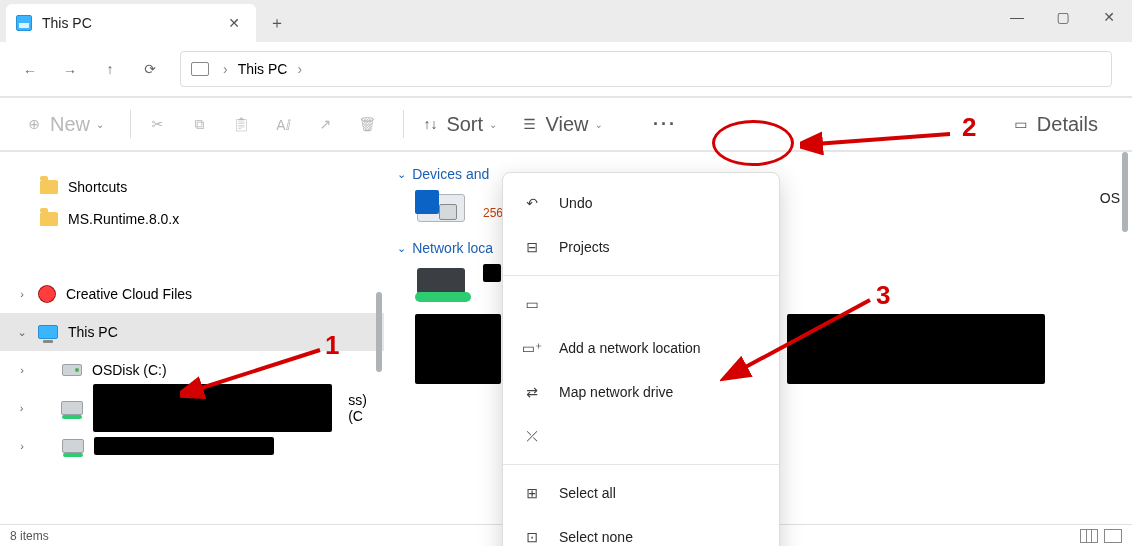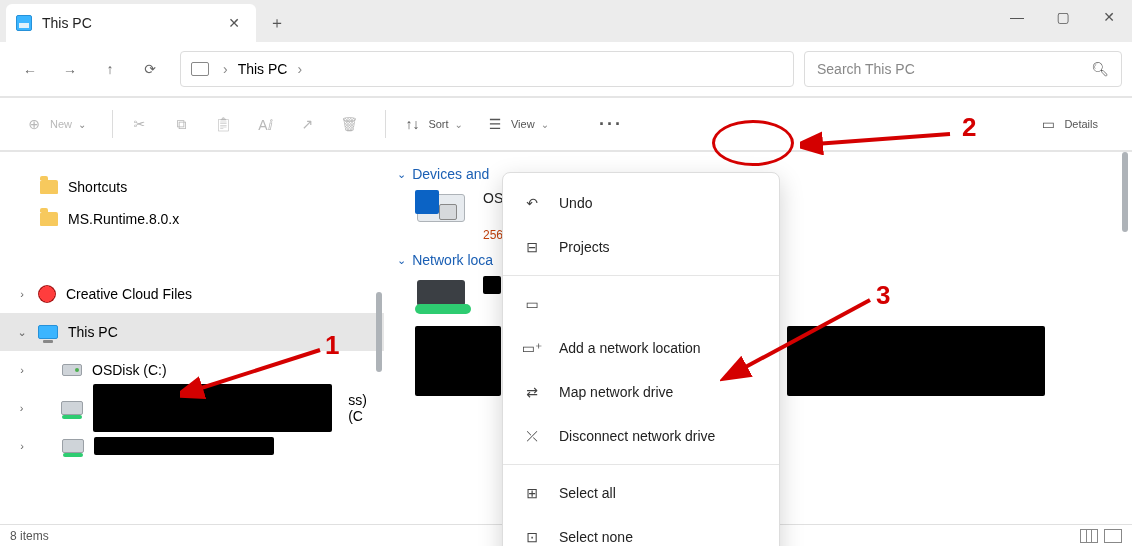--- a/index.html
+++ b/index.html
@@ -19,21 +19,21 @@
   .navbtn{width:40px;height:40px;display:flex;align-items:center;justify-content:center;color:#666;border-radius:4px;cursor:pointer;}
   .crumbbox{flex:1;height:36px;border:1px solid #dcdcdc;border-radius:4px;display:flex;align-items:center;padding:0 10px;margin:0 10px;}
   .crumb-chev{color:#888;padding:0 10px;}
   .searchbox{width:318px;height:36px;border:1px solid #dcdcdc;border-radius:4px;display:flex;align-items:center;padding:0 12px;color:#888;}
   .searchbox span.sicon{margin-left:auto;color:#555;}
   
   .toolbar{height:56px;background:#fff;border-top:2px solid #e5e5e5;border-bottom:2px solid #e5e5e5;display:flex;align-items:center;padding:0 18px;}
   .tbtn{display:flex;align-items:center;color:#555;padding:6px 6px;border-radius:4px;cursor:pointer;margin-right:10px;}
   .tbtn.dis{color:#b8b8b8;cursor:default;}
   .tbtn .ic{width:20px;height:20px;display:flex;align-items:center;justify-content:center;}
-  .tbtn .lbl{margin-left:6px;font-size:11px;}
+  .tbtn .lbl{margin-left:6px;font-size:20px;}
   .tbtn .chev{margin-left:6px;font-size:10px;color:#888;}
   .tb-div{width:1px;height:28px;background:#dcdcdc;margin:0 10px;}
   
   .main{display:flex;height:calc(100% - 42px - 54px - 56px - 22px);background:#fff;}
   .sidebar{width:385px;position:relative;border-right:1px solid transparent;padding-top:19px;}
   .side-item{height:32px;display:flex;align-items:center;padding-left:40px;cursor:pointer;}
   .side-item .fld{width:18px;height:14px;background:#f7c95d;border-radius:2px 2px 1px 1px;margin-right:10px;position:relative;}
   .side-item .fld::before{content:"";position:absolute;left:0;top:-4px;width:8px;height:4px;background:#f7c95d;border-radius:2px 2px 0 0;}
   .side-row{height:38px;display:flex;align-items:center;padding-left:14px;cursor:pointer;}
   .side-row .exp{width:16px;text-align:center;color:#666;font-size:11px;margin-right:8px;}
@@ -53,21 +53,21 @@
   .grp .chev{margin-right:6px;font-size:11px;color:#1a5fb4;}
   .driveitem{display:flex;align-items:flex-start;margin:2px 0 10px 18px;}
   .bigdrv{width:56px;height:40px;margin-right:12px;position:relative;}
   .bigdrv .box{position:absolute;left:2px;top:4px;width:48px;height:28px;background:#e7ebef;border:1px solid #aeb3b8;border-radius:3px;}
   .bigdrv .win{position:absolute;left:0;top:0;width:24px;height:24px;background:#0b63c5;border-radius:2px;}
   .bigdrv .lock{position:absolute;left:24px;top:14px;width:18px;height:16px;background:#d6d9dc;border:1px solid #888;border-radius:2px;}
   .netbig{width:56px;height:40px;margin-right:12px;position:relative;}
   .netbig .box{position:absolute;left:2px;top:4px;width:48px;height:26px;background:#3b3f44;border-radius:3px;}
   .netbig .pipe{position:absolute;left:0;bottom:2px;right:0;height:10px;background:#2ecc71;border-radius:5px;}
   .drvinfo{flex:1;}
-  .drvname{font-size:14px;color:#222;margin-bottom:22px;}
+  .drvname{font-size:14px;color:#222;margin-bottom:0;text-align:right;}
   .drvsub{font-size:12px;color:#c2410c;}
   .capbar{width:240px;height:18px;border:1px solid #b8c0c8;background:#ecf0f3;border-radius:2px;margin-bottom:4px;overflow:hidden;}
   .capfill{height:100%;background:#1a8fe3;}
   
   .status{position:absolute;left:0;right:0;bottom:0;height:22px;background:#fff;border-top:1px solid #e0e0e0;display:flex;align-items:center;padding:0 10px;font-size:12px;color:#555;}
   .status .vb{width:18px;height:14px;border:1px solid #888;margin-left:6px;display:flex;}
   
   .ctxmenu{position:absolute;left:502px;top:172px;width:278px;background:#fff;border:1px solid #ddd;border-radius:8px;box-shadow:0 8px 24px rgba(0,0,0,.18);padding:8px 0;z-index:50;}
   .mi{height:44px;display:flex;align-items:center;padding:0 18px;cursor:pointer;color:#222;}
   .mi .mic{width:22px;height:22px;margin-right:16px;color:#444;display:flex;align-items:center;justify-content:center;}
@@ -99,24 +99,20 @@
   <div class="navbtn">←</div>
   <div class="navbtn">→</div>
   <div class="navbtn">↑</div>
   <div class="navbtn">⟳</div>
   <div class="crumbbox">
     <span style="width:18px;height:14px;border:1px solid #888;border-radius:2px;display:inline-block;margin-right:4px;"></span>
     <span class="crumb-chev">›</span>
     <span>This PC</span>
     <span class="crumb-chev">›</span>
   </div>
-  <div class="searchbox">
-    <span>Search This PC</span>
-    <span class="sicon">🔍︎</span>
-  </div>
 </div>
 
 <div class="toolbar">
   <div class="tbtn dis">
     <span class="ic">⊕</span>
     <span class="lbl">New</span>
     <span class="chev">⌄</span>
   </div>
   <div class="tb-div"></div>
   <div class="tbtn dis">
@@ -276,21 +272,20 @@
   <div class="mi">
     <span class="mic">▭⁺</span>
     <span>Add a network location</span>
   </div>
   <div class="mi">
     <span class="mic">⇄</span>
     <span>Map network drive</span>
   </div>
   <div class="mi">
     <span class="mic">⤫</span>
-    <span>Disconnect network drive</span>
   </div>
   <div class="mdiv"></div>
   <div class="mi">
     <span class="mic">⊞</span>
     <span>Select all</span>
   </div>
   <div class="mi">
     <span class="mic">⊡</span>
     <span>Select none</span>
   </div>

